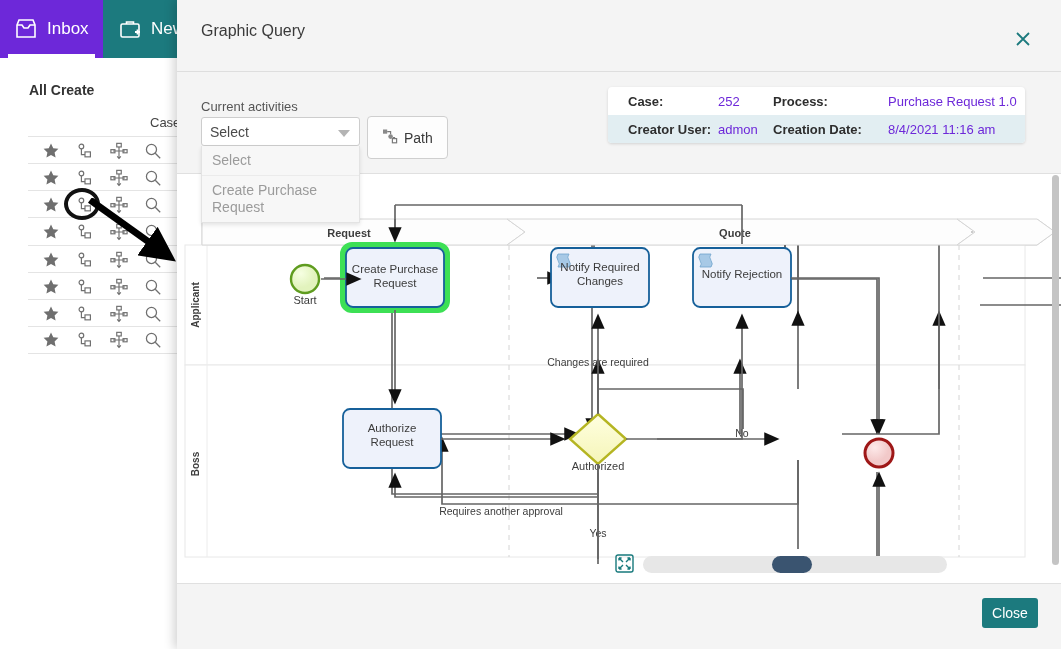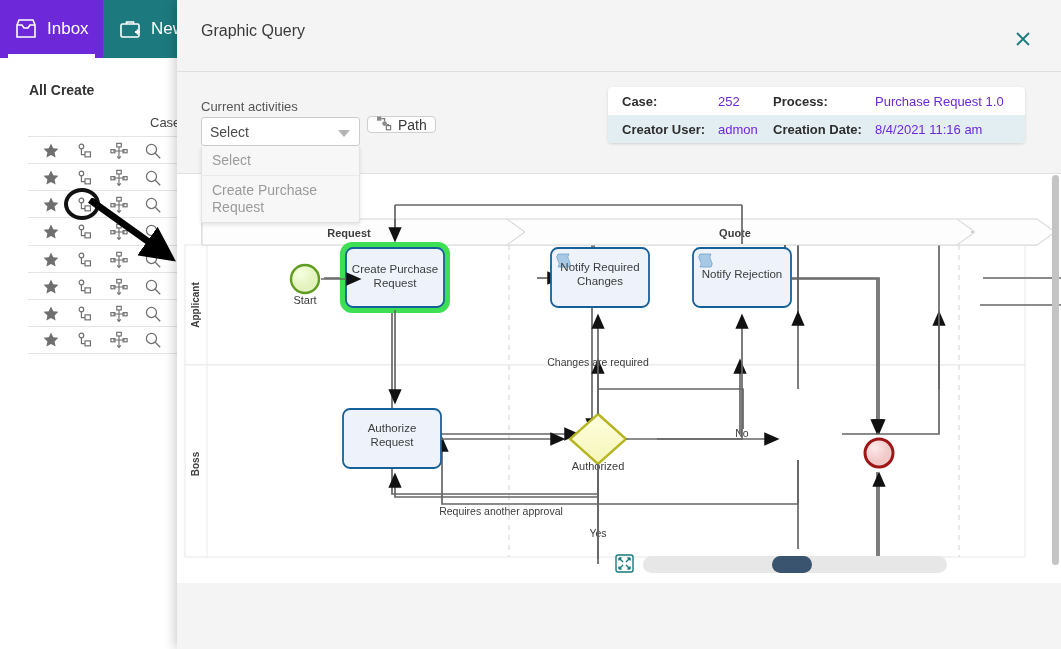--- a/index.html
+++ b/index.html
@@ -110,43 +110,43 @@
   .opt {
     padding: 6px 10px;
     font-size: 14px; color: #9b9b9b;
     line-height: 17px;
     cursor: default;
   }
   .opt + .opt { border-top: 1px solid #ebebeb; }
 
   #path-btn {
     position: absolute; left: 190px; top: 116px;
-    height: 17px;
+    height: 43px;
     background: #fdfdfd; border: 1px solid #cfcfcf; border-radius: 4px;
     display: flex; align-items: center; gap: 5px;
-    padding: 0 8px;
+    padding: 0 14px;
     font-size: 14px; color: #3a3a3a; cursor: pointer;
   }
 
   
   #info-card {
     position: absolute; left: 431px; top: 87px;
     width: 417px;
     background: #fff; border-radius: 4px;
     box-shadow: 0 1px 3px rgba(0,0,0,.14);
     overflow: hidden;
     font-size: 13px;
   }
   .info-row { display: flex; height: 28px; align-items: center; }
   .info-row.alt { background: #e2eef2; }
   .ic-k { font-weight: 700; color: #2e2e2e; }
   .ic-v { color: #6d28d9; }
-  .c1 { width: 110px; padding-left: 14px; }
+  .c1 { width: 110px; padding-left: 20px; }
   .c2 { width: 55px; }
-  .c3 { width: 102px; }
+  .c3 { width: 115px; }
   .c4 { flex: 1; }
 
   
   #canvas-wrap {
     position: absolute; left: 0; top: 173px;
     width: 1040px; height: 410px;
     background: #ffffff;
     border-top: 1px solid #e0e0e0;
     overflow: hidden;
   }
@@ -639,13 +639,16 @@
       <path d="M15 4 L11 8 M15 4 V6.6 M15 4 H12.4"></path>
       <path d="M4 15 L8 11 M4 15 V12.4 M4 15 H6.6"></path>
       <path d="M15 15 L11 11 M15 15 V12.4 M15 15 H12.4"></path>
     </svg>
   </div>
 
   <div id="zoom-slider">
     <div id="zoom-thumb"></div>
   </div>
 
+  <div id="bottom-bar">
+    <button id="close-btn">Close</button>
+  </div>
 </div>
 
 </body></html>

